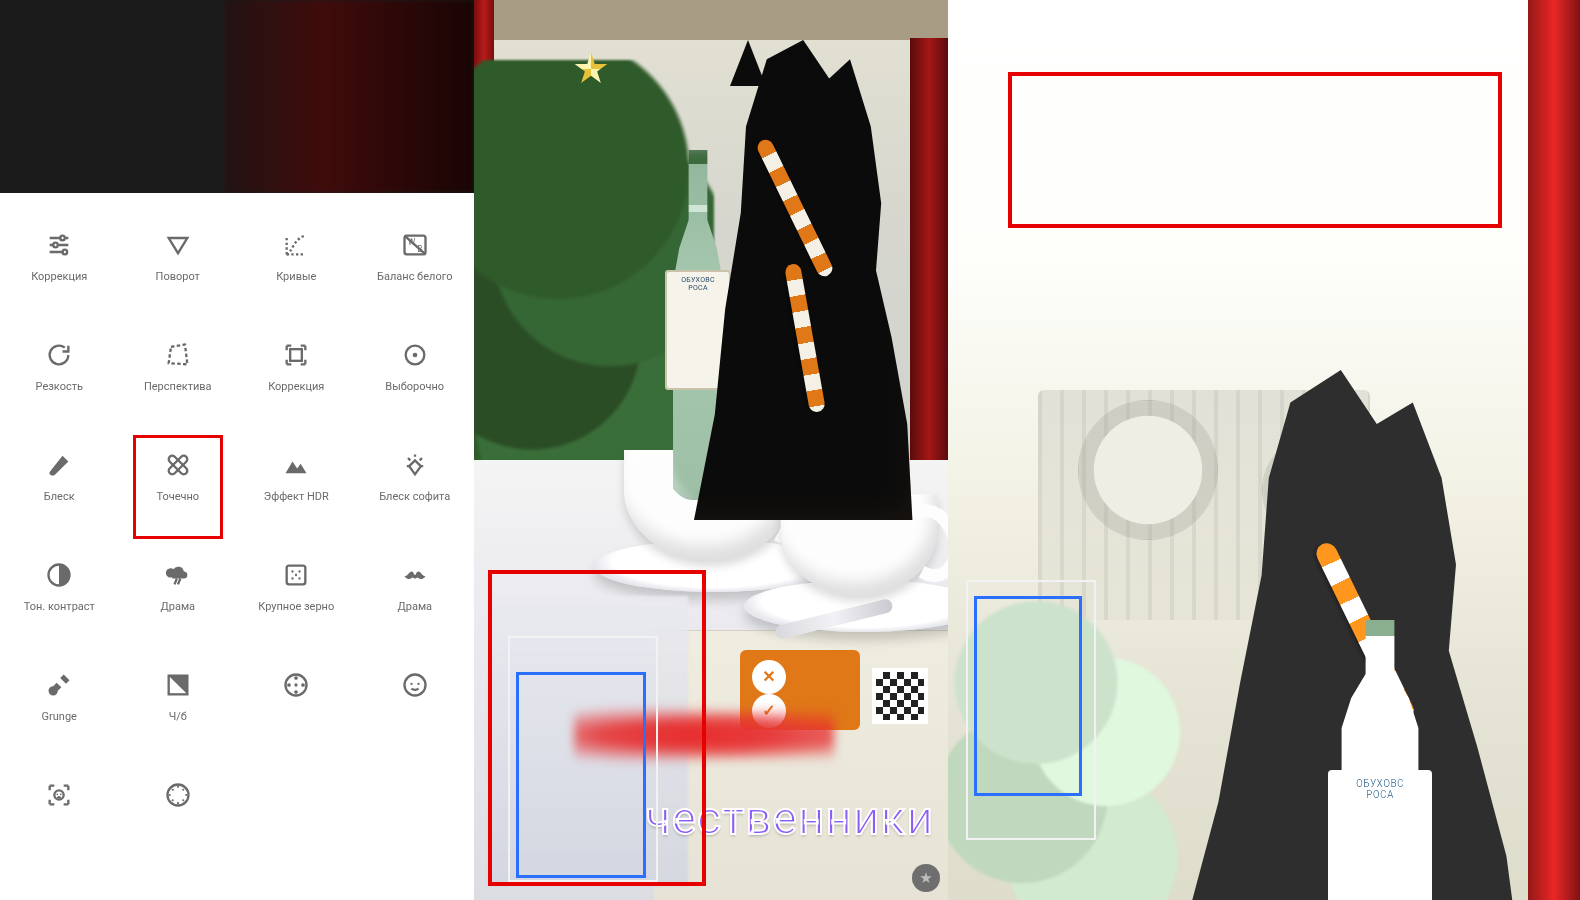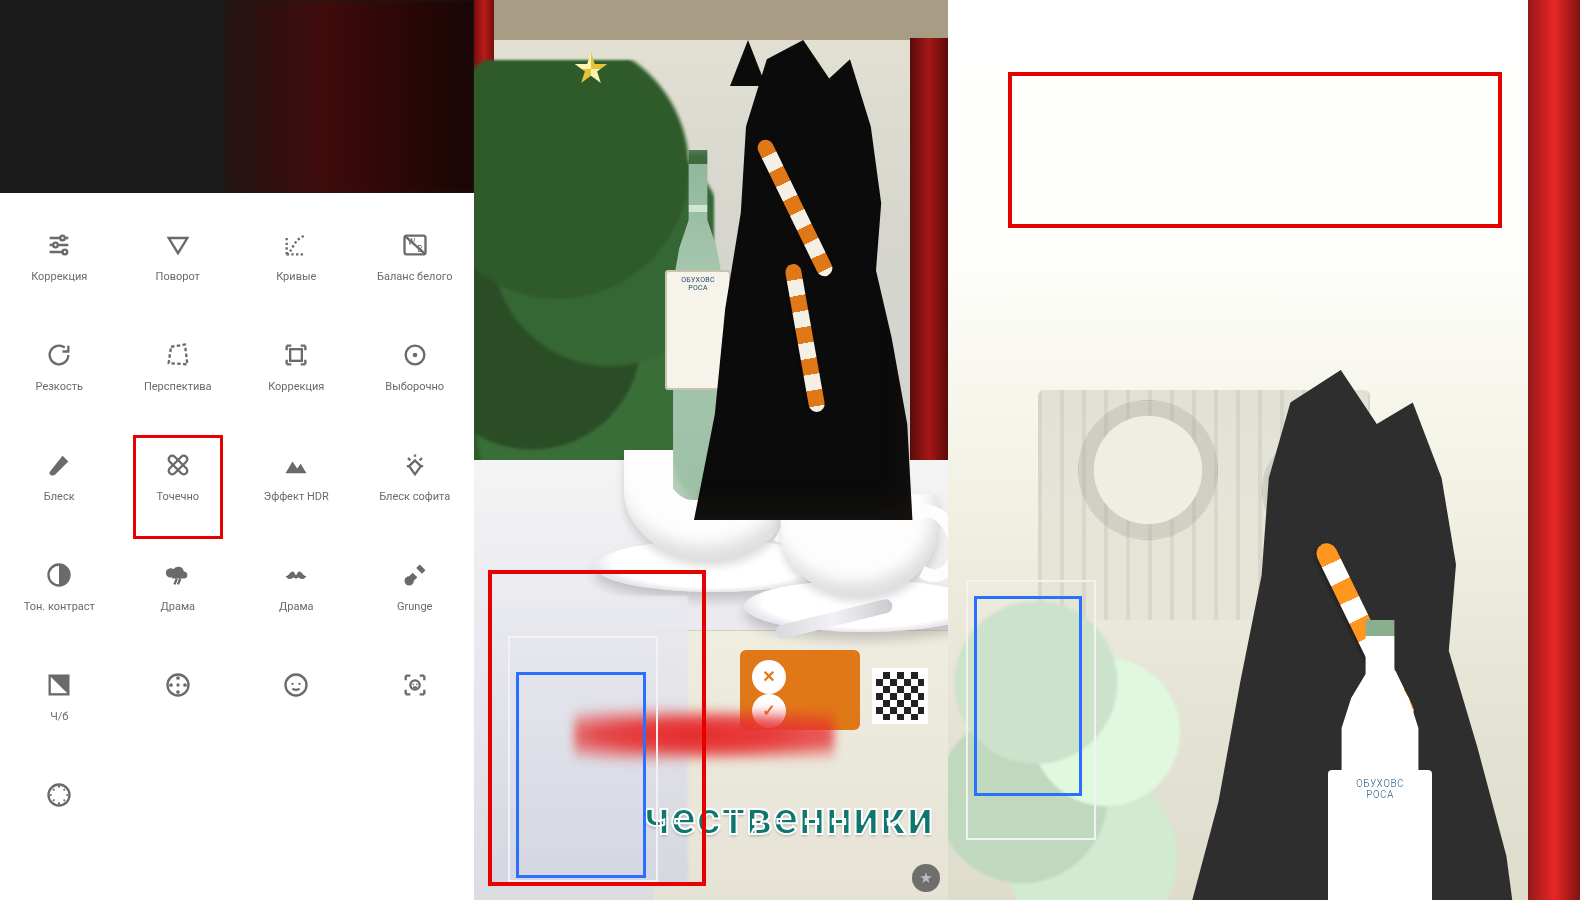--- a/index.html
+++ b/index.html
@@ -169,22 +169,22 @@
   }
   .red-streak {
     position:absolute; left:100px; bottom:130px; width:260px; height:70px;
     background: radial-gradient(ellipse at 30% 50%, rgba(230,40,40,.85) 0 20%, transparent 60%),
                 radial-gradient(ellipse at 60% 50%, rgba(230,60,60,.8) 0 18%, transparent 55%),
                 radial-gradient(ellipse at 85% 50%, rgba(230,40,40,.7) 0 16%, transparent 55%);
     filter: blur(5px);
   }
   .overlay-text {
     position:absolute; bottom:55px; right:14px;
-    font-weight:700; font-size:46px; letter-spacing:1px;
-    color:#0f766e;
+    font-weight:400; font-size:46px; letter-spacing:1px;
+    color:#8b5cf6;
     -webkit-text-stroke: 2px #fff;
     text-shadow: 0 2px 3px rgba(0,0,0,.25);
   }
   .starbadge{position:absolute;right:8px;bottom:8px;width:28px;height:28px;border-radius:50%;
     background:radial-gradient(circle,#6e6e6e 0 70%, #4d4d4d 71% 100%);}
   .starbadge::after{content:"★";color:#bdbdbd;display:block;text-align:center;line-height:28px;font-size:15px;}
 
   
   .sky3 { position:absolute; inset:0;
     background: linear-gradient(180deg,#ffffff 0%, #fefefb 28%, #f2f1e4 55%, #e6e5d6 75%, #dedccb 100%);
@@ -370,20 +370,33 @@
     <div class="tool">
       <span class="icon">
         <svg viewBox="0 0 24 24">
             <path d="M7 14a4 4 0 1 1 1-7 5 5 0 0 1 9 2 3 3 0 0 1 0 6H7Z" class="fill"></path>
             <path d="M11 15l-2 5M14 15l-2 5"></path>
           </svg>
       </span>
       <span class="label">Драма</span>
     </div>
 
+    <div class="tool">
+      <span class="icon">
+        <svg viewBox="0 0 24 24">
+            <rect x="4" y="4" width="16" height="16" rx="2"></rect>
+            <circle cx="9" cy="9" r="1" class="fill"></circle>
+            <circle cx="15" cy="9" r="1" class="fill"></circle>
+            <circle cx="9" cy="15" r="1" class="fill"></circle>
+            <circle cx="15" cy="15" r="1" class="fill"></circle>
+            <circle cx="12" cy="12" r="1" class="fill"></circle>
+          </svg>
+      </span>
+      <span class="label">Крупное зерно</span>
+    </div>
     <div class="tool">
       <span class="icon">
         <svg viewBox="0 0 24 24">
             <path d="M3 13c3 0 4-4 6-4s2 3 3 3 1-3 3-3 3 4 6 4c-2 3-5 3-7 1-1 1-1 1-2 1s-1 0-2-1c-2 2-5 2-7-1Z" class="fill"></path>
           </svg>
       </span>
       <span class="label">Драма</span>
     </div>
     <div class="tool">
       <span class="icon">

